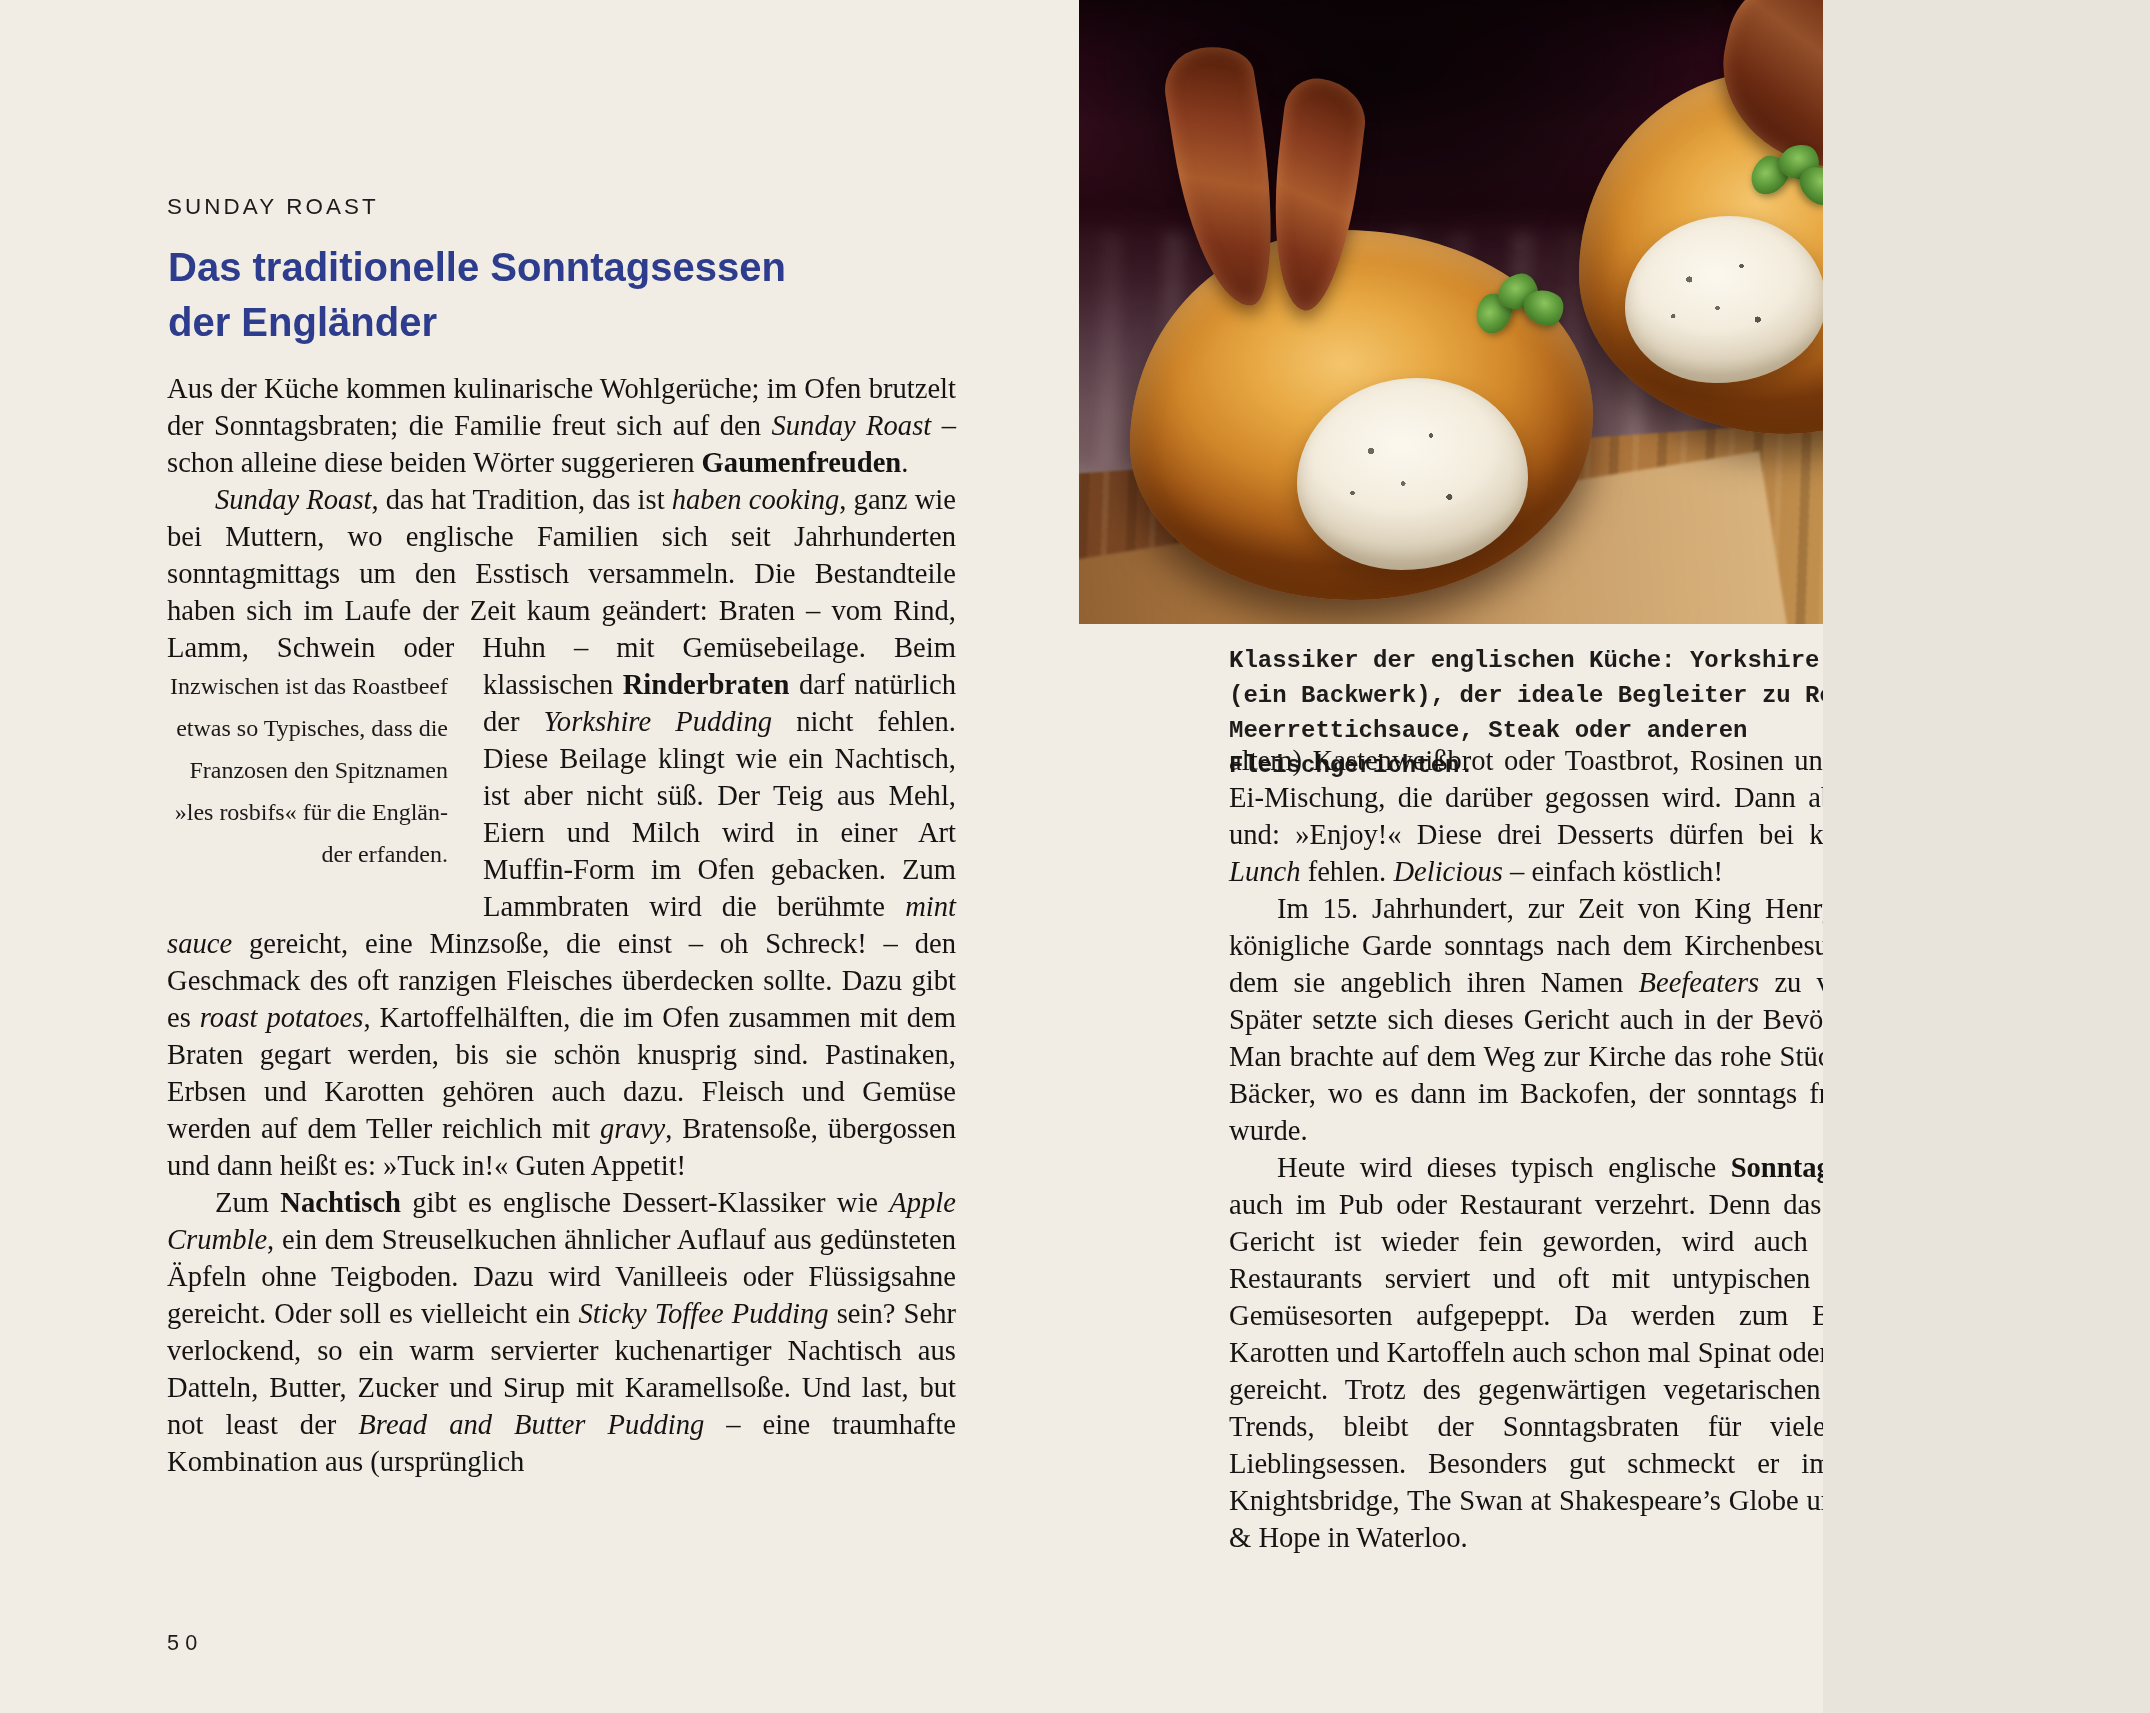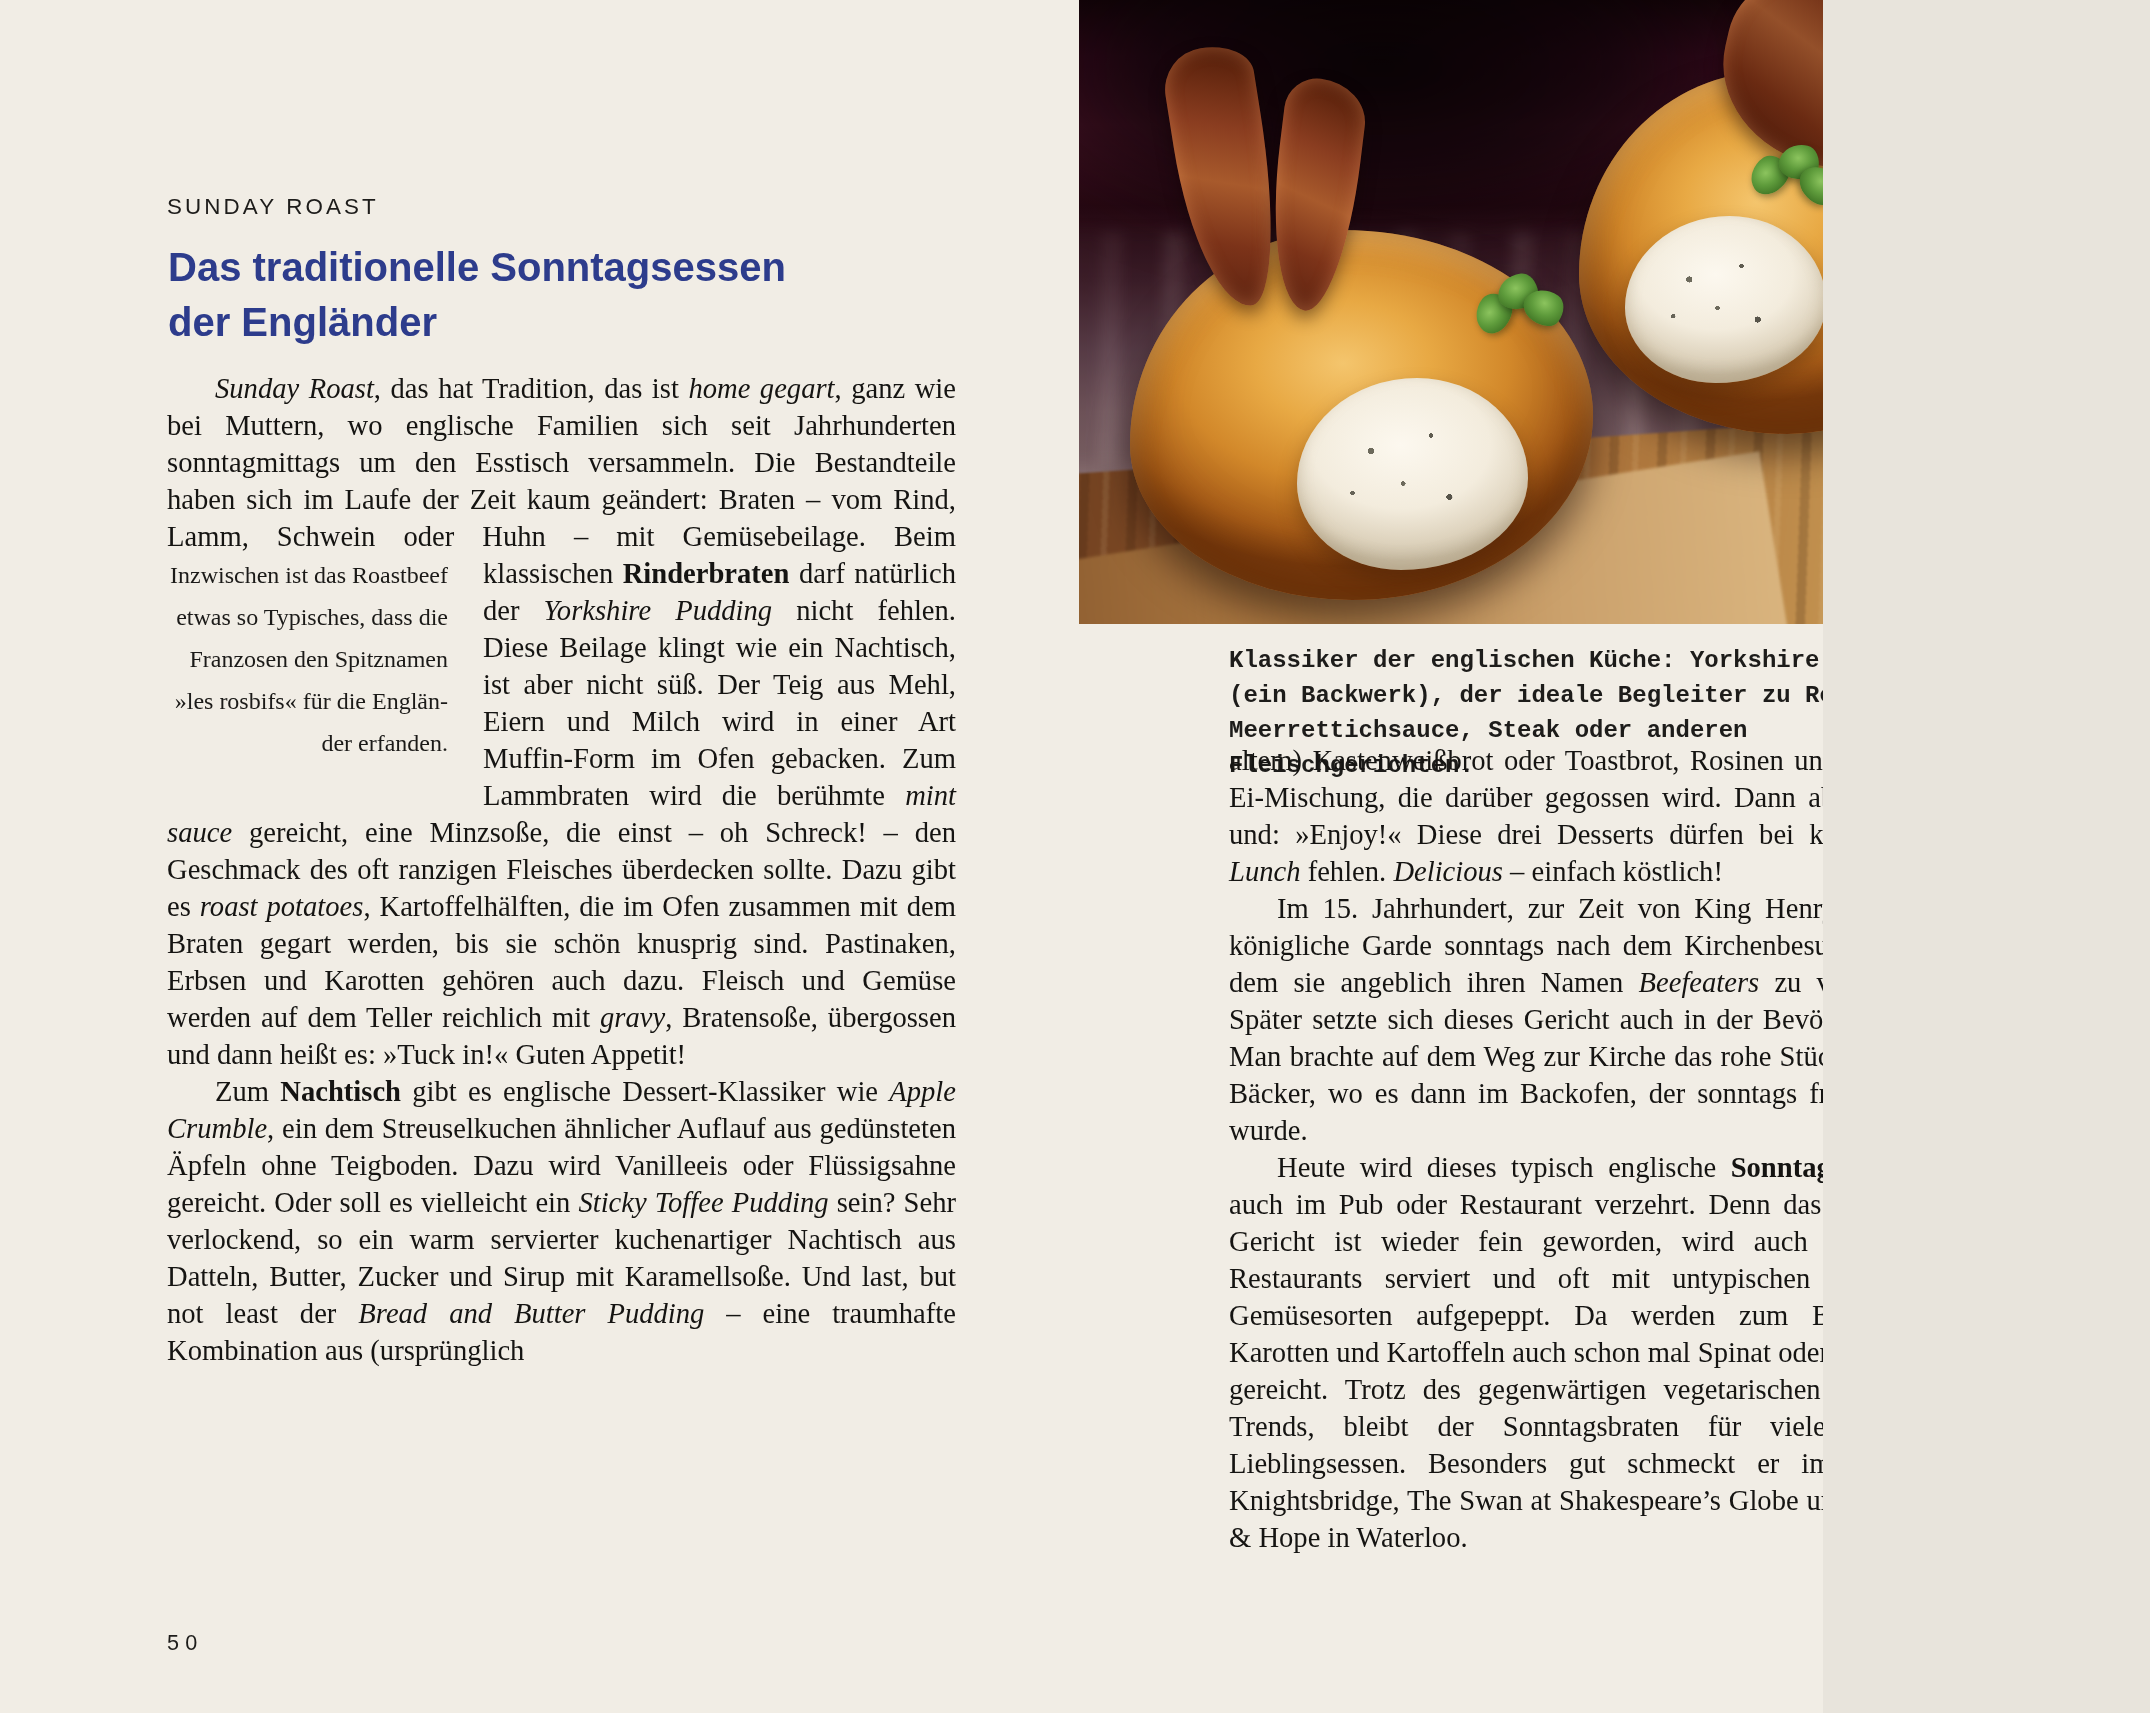--- a/index.html
+++ b/index.html
@@ -165,21 +165,22 @@
 <body>
 
 <div class="spread">
 
   <section>
     <div class="kicker">SUNDAY ROAST</div>
     <h1 class="heading">Das traditionelle Sonntagsessen
 der Engländer</h1>
 
     <div class="body-left bodytext">
-      <p class="indent force-justify"><i>Sunday Roast</i>, das hat Tradition, das ist <i>home gegart</i>, ganz wie bei Muttern, wo englische Familien sich seit Jahrhunderten sonntagmittags um den Esstisch versammeln. Die Bestandteile haben sich im Laufe der Zeit kaum geändert: Braten – vom Rind, Lamm, Schwein oder Huhn – mit Gemüsebeilage. Beim</p>
+      <p>Aus der Küche kommen kulinarische Wohlgerüche; im Ofen brutzelt der Sonntagsbraten; die Familie freut sich auf den <i>Sunday Roast</i> – schon alleine diese beiden Wörter suggerieren <b>Gaumenfreuden</b>.</p>
+      <p class="indent force-justify"><i>Sunday Roast</i>, das hat Tradition, das ist <i>haben cooking</i>, ganz wie bei Muttern, wo englische Familien sich seit Jahrhunderten sonntagmittags um den Esstisch versammeln. Die Bestandteile haben sich im Laufe der Zeit kaum geändert: Braten – vom Rind, Lamm, Schwein oder Huhn – mit Gemüsebeilage. Beim</p>
       <div class="pwrap">
         <aside class="pullquote">Inzwischen ist das Roastbeef
 etwas so Typisches, dass die
 Franzosen den Spitznamen
 »les rosbifs« für die Englän-
 der erfanden.</aside><span>klassischen <b>Rinderbraten</b> darf natürlich der <i>Yorkshire Pudding</i> nicht fehlen. Diese Beilage klingt wie ein Nachtisch, ist aber nicht süß. Der Teig aus Mehl, Eiern und Milch wird in einer Art Muffin-Form im Ofen gebacken. Zum Lammbraten wird die berühmte <i>mint sauce</i> gereicht, eine Minzsoße, die einst – oh Schreck! – den Geschmack des oft ranzigen Fleisches überdecken sollte. Dazu gibt es <i>roast potatoes</i>, Kartoffelhälften, die im Ofen zusammen mit dem Braten gegart werden, bis sie schön knusprig sind. Pastinaken, Erbsen und Karotten gehören auch dazu. Fleisch und Gemüse werden auf dem Teller reichlich mit <i>gravy</i>, Bratensoße, übergossen und dann heißt es: »Tuck in!« Guten Appetit!</span>
       </div>
       <p class="indent">Zum <b>Nachtisch</b> gibt es englische Dessert-Klassiker wie <i>Apple Crumble</i>, ein dem Streuselkuchen ähnlicher Auflauf aus gedünsteten Äpfeln ohne Teigboden. Dazu wird Vanilleeis oder Flüssigsahne gereicht. Oder soll es vielleicht ein <i>Sticky Toffee Pudding</i> sein? Sehr verlockend, so ein warm servierter kuchenartiger Nachtisch aus Datteln, Butter, Zucker und Sirup mit Karamellsoße. Und last, but not least der <i>Bread and Butter Pudding</i> – eine traumhafte Kombination aus (ursprünglich</p>
     </div>
 

